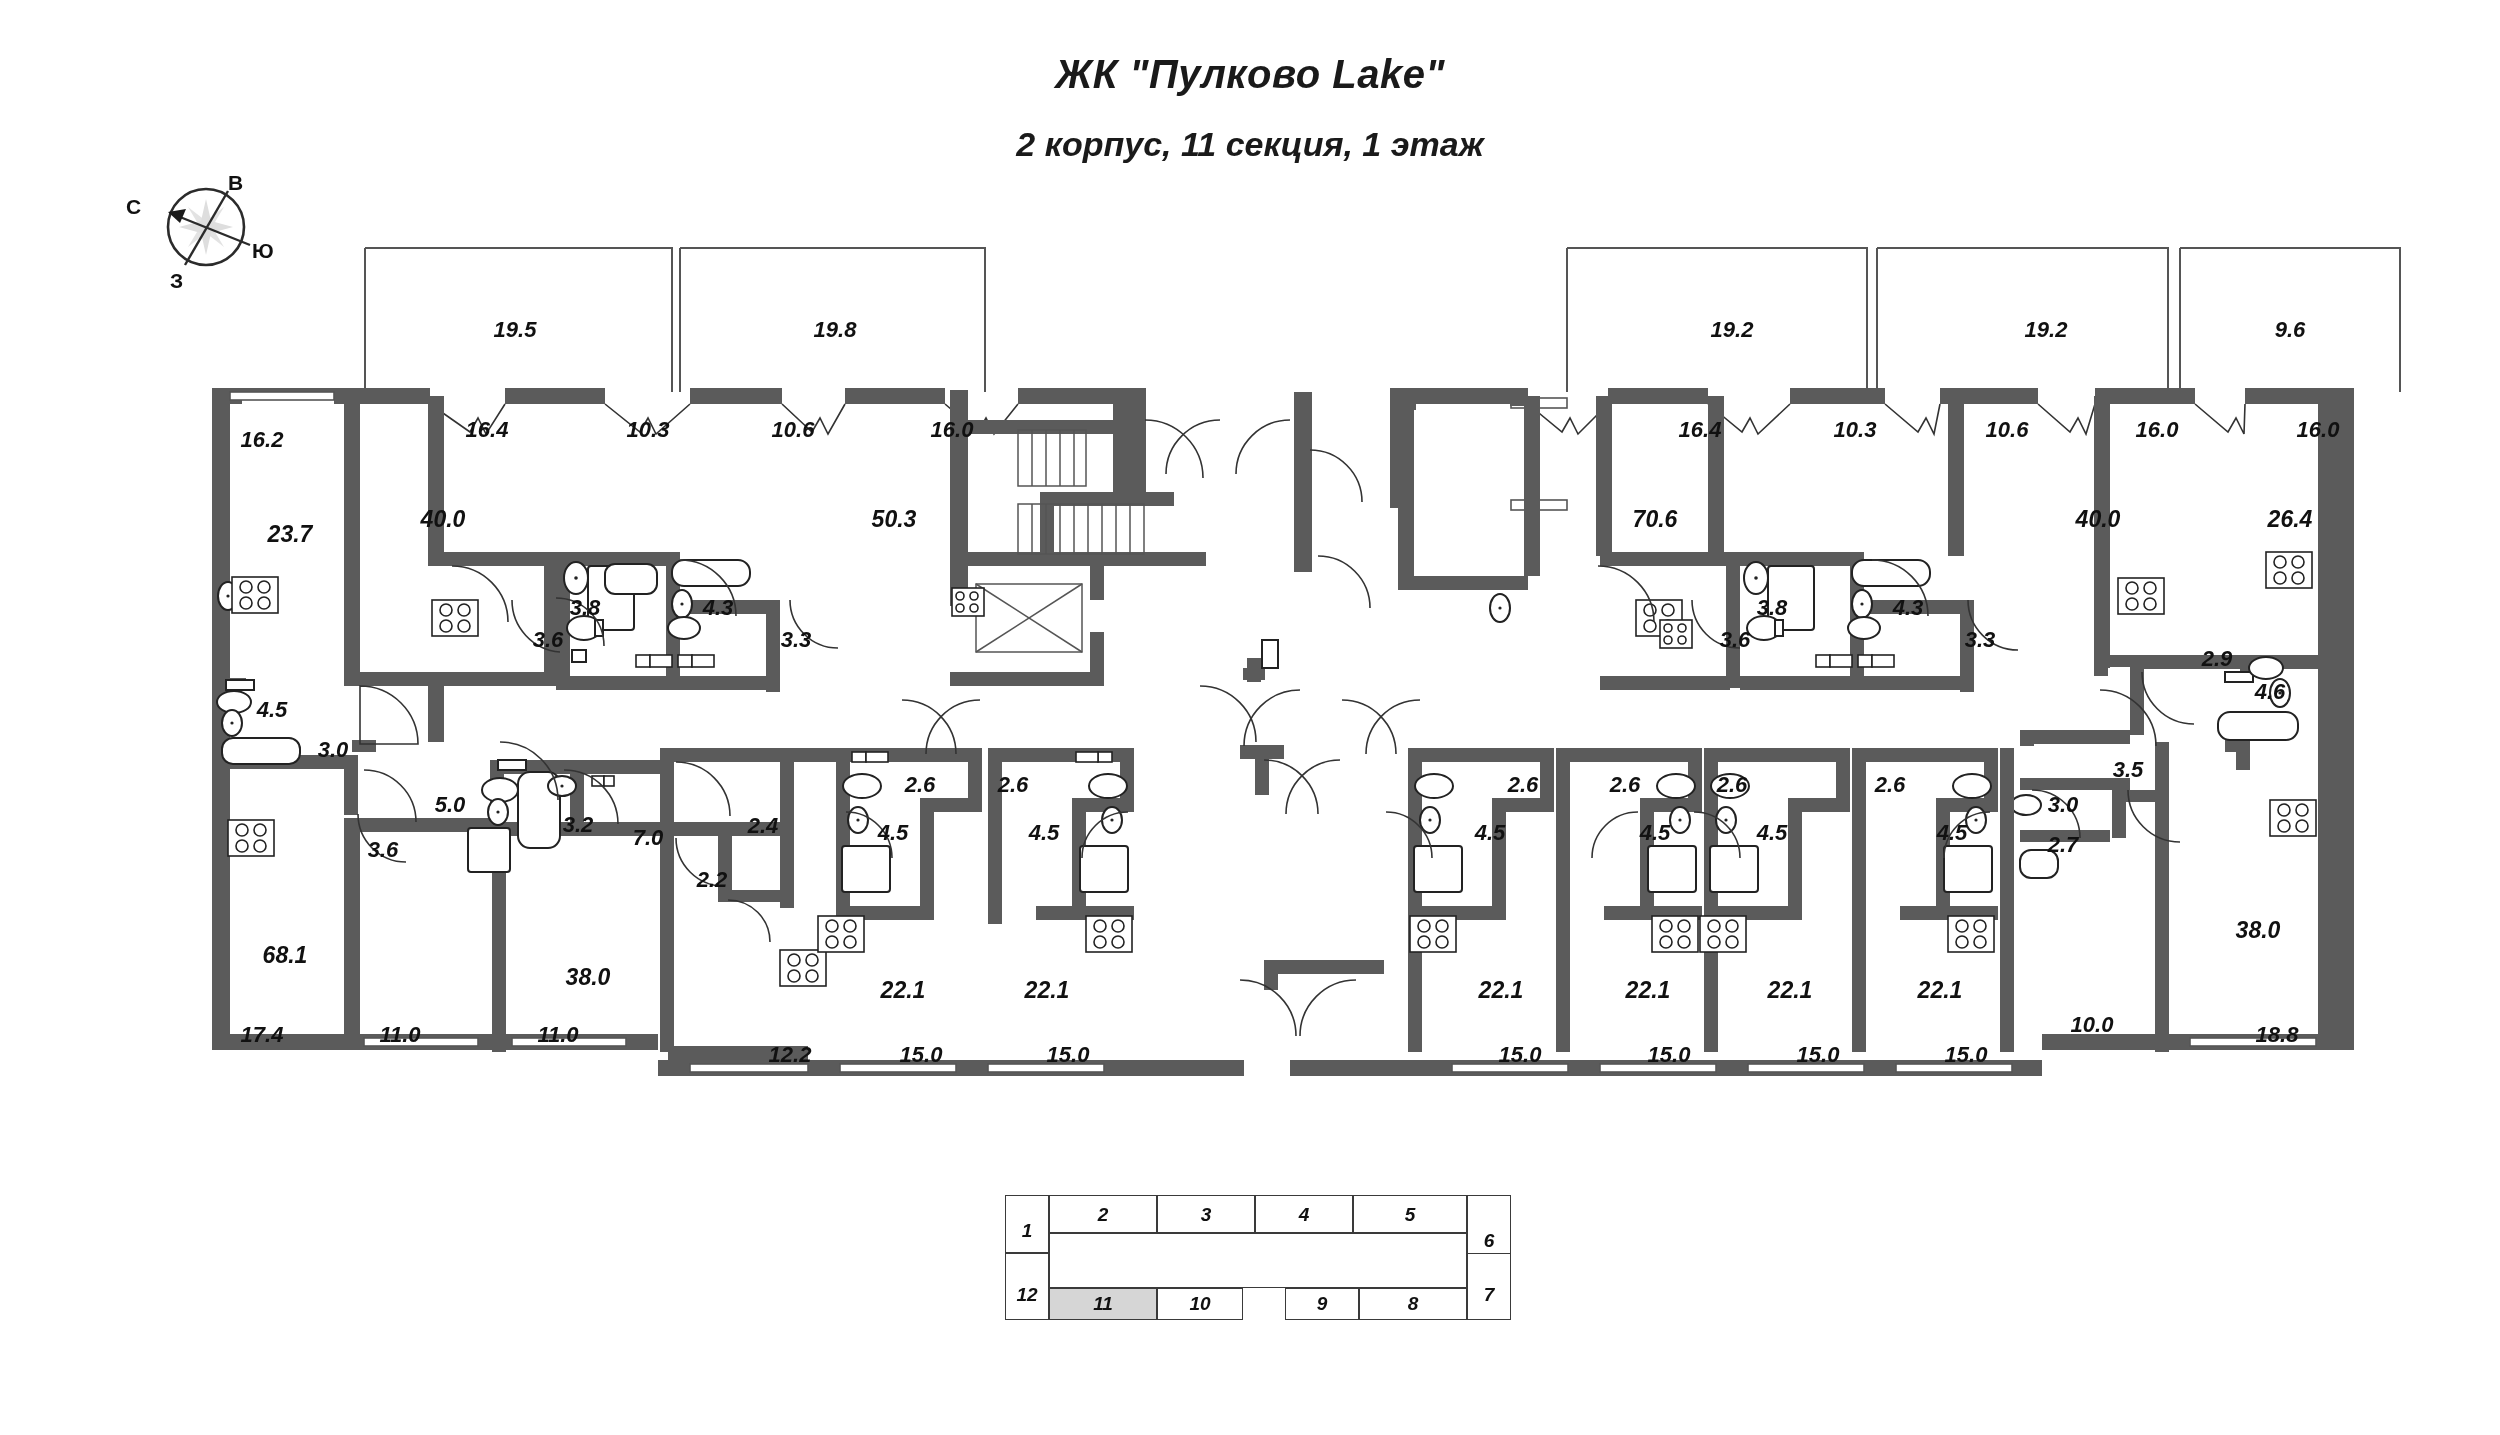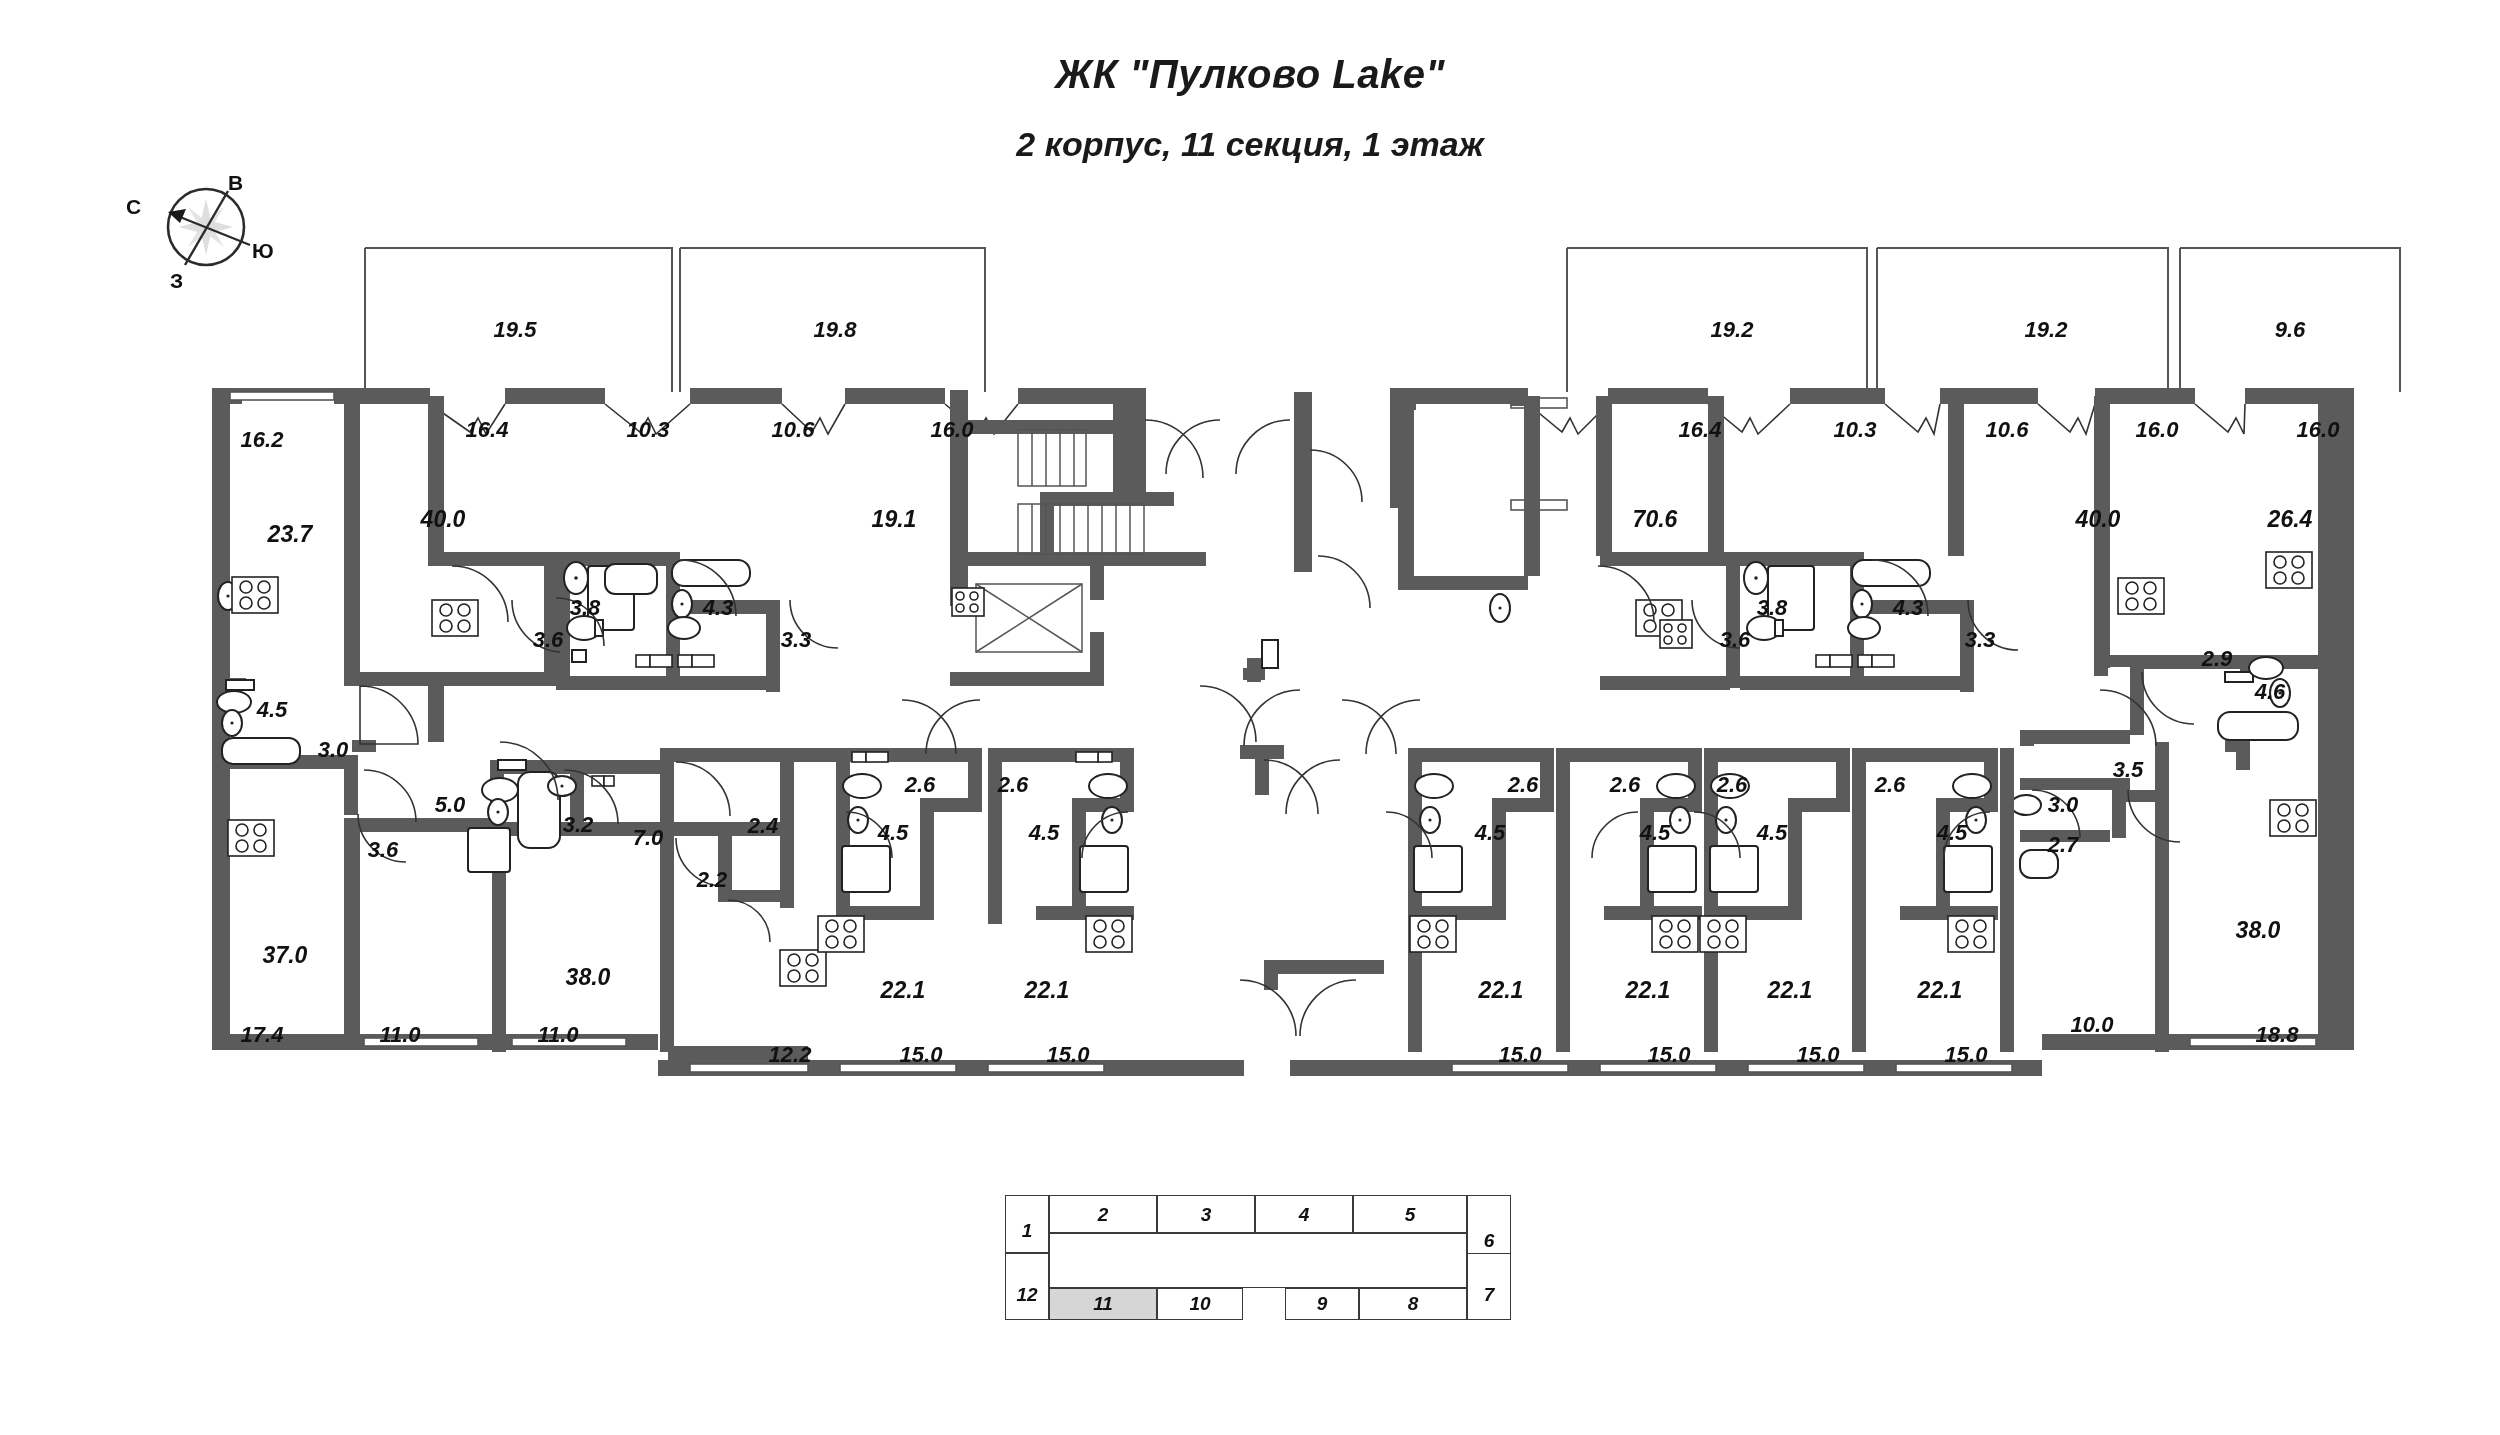--- a/index.html
+++ b/index.html
@@ -618,41 +618,41 @@
       <div class="area a-sm" style="left: 793px; top: 430px;">10.6</div>
       <div class="area a-sm" style="left: 952px; top: 430px;">16.0</div>
       <div class="area a-sm" style="left: 1700px; top: 430px;">16.4</div>
       <div class="area a-sm" style="left: 1855px; top: 430px;">10.3</div>
       <div class="area a-sm" style="left: 2007px; top: 430px;">10.6</div>
       <div class="area a-sm" style="left: 2157px; top: 430px;">16.0</div>
       <div class="area a-sm" style="left: 2318px; top: 430px;">16.0</div>
       <div class="area a-sm" style="left: 262px; top: 440px;">16.2</div>
       <div class="area a-big" style="left: 290px; top: 534px;">23.7</div>
       <div class="area a-big" style="left: 443px; top: 519px;">40.0</div>
-      <div class="area a-big" style="left: 894px; top: 519px;">19.1</div>
+      <div class="area a-big" style="left: 894px; top: 519px;">50.3</div>
       <div class="area a-big" style="left: 1655px; top: 519px;">70.6</div>
       <div class="area a-big" style="left: 2098px; top: 519px;">40.0</div>
       <div class="area a-big" style="left: 2290px; top: 519px;">26.4</div>
       <div class="area a-sm" style="left: 585px; top: 608px;">3.8</div>
       <div class="area a-sm" style="left: 718px; top: 608px;">4.3</div>
       <div class="area a-sm" style="left: 548px; top: 640px;">3.6</div>
       <div class="area a-sm" style="left: 796px; top: 640px;">3.3</div>
       <div class="area a-sm" style="left: 1772px; top: 608px;">3.8</div>
       <div class="area a-sm" style="left: 1908px; top: 608px;">4.3</div>
       <div class="area a-sm" style="left: 1735px; top: 640px;">3.6</div>
       <div class="area a-sm" style="left: 1980px; top: 640px;">3.3</div>
       <div class="area a-sm" style="left: 272px; top: 710px;">4.5</div>
       <div class="area a-sm" style="left: 333px; top: 750px;">3.0</div>
       <div class="area a-sm" style="left: 383px; top: 850px;">3.6</div>
       <div class="area a-sm" style="left: 450px; top: 805px;">5.0</div>
       <div class="area a-sm" style="left: 578px; top: 825px;">3.2</div>
       <div class="area a-sm" style="left: 648px; top: 838px;">7.0</div>
       <div class="area a-sm" style="left: 763px; top: 826px;">2.4</div>
       <div class="area a-sm" style="left: 712px; top: 880px;">2.2</div>
-      <div class="area a-big" style="left: 285px; top: 955px;">37.0</div>
+      <div class="area a-big" style="left: 285px; top: 955px;">68.1</div>
       <div class="area a-big" style="left: 588px; top: 977px;">38.0</div>
       <div class="area a-sm" style="left: 262px; top: 1035px;">17.4</div>
       <div class="area a-sm" style="left: 400px; top: 1035px;">11.0</div>
       <div class="area a-sm" style="left: 558px; top: 1035px;">11.0</div>
       <div class="area a-sm" style="left: 790px; top: 1055px;">12.2</div>
       <div class="area a-sm" style="left: 920px; top: 785px;">2.6</div>
       <div class="area a-sm" style="left: 893px; top: 833px;">4.5</div>
       <div class="area a-sm" style="left: 1013px; top: 785px;">2.6</div>
       <div class="area a-sm" style="left: 1044px; top: 833px;">4.5</div>
       <div class="area a-big" style="left: 903px; top: 990px;">22.1</div>

